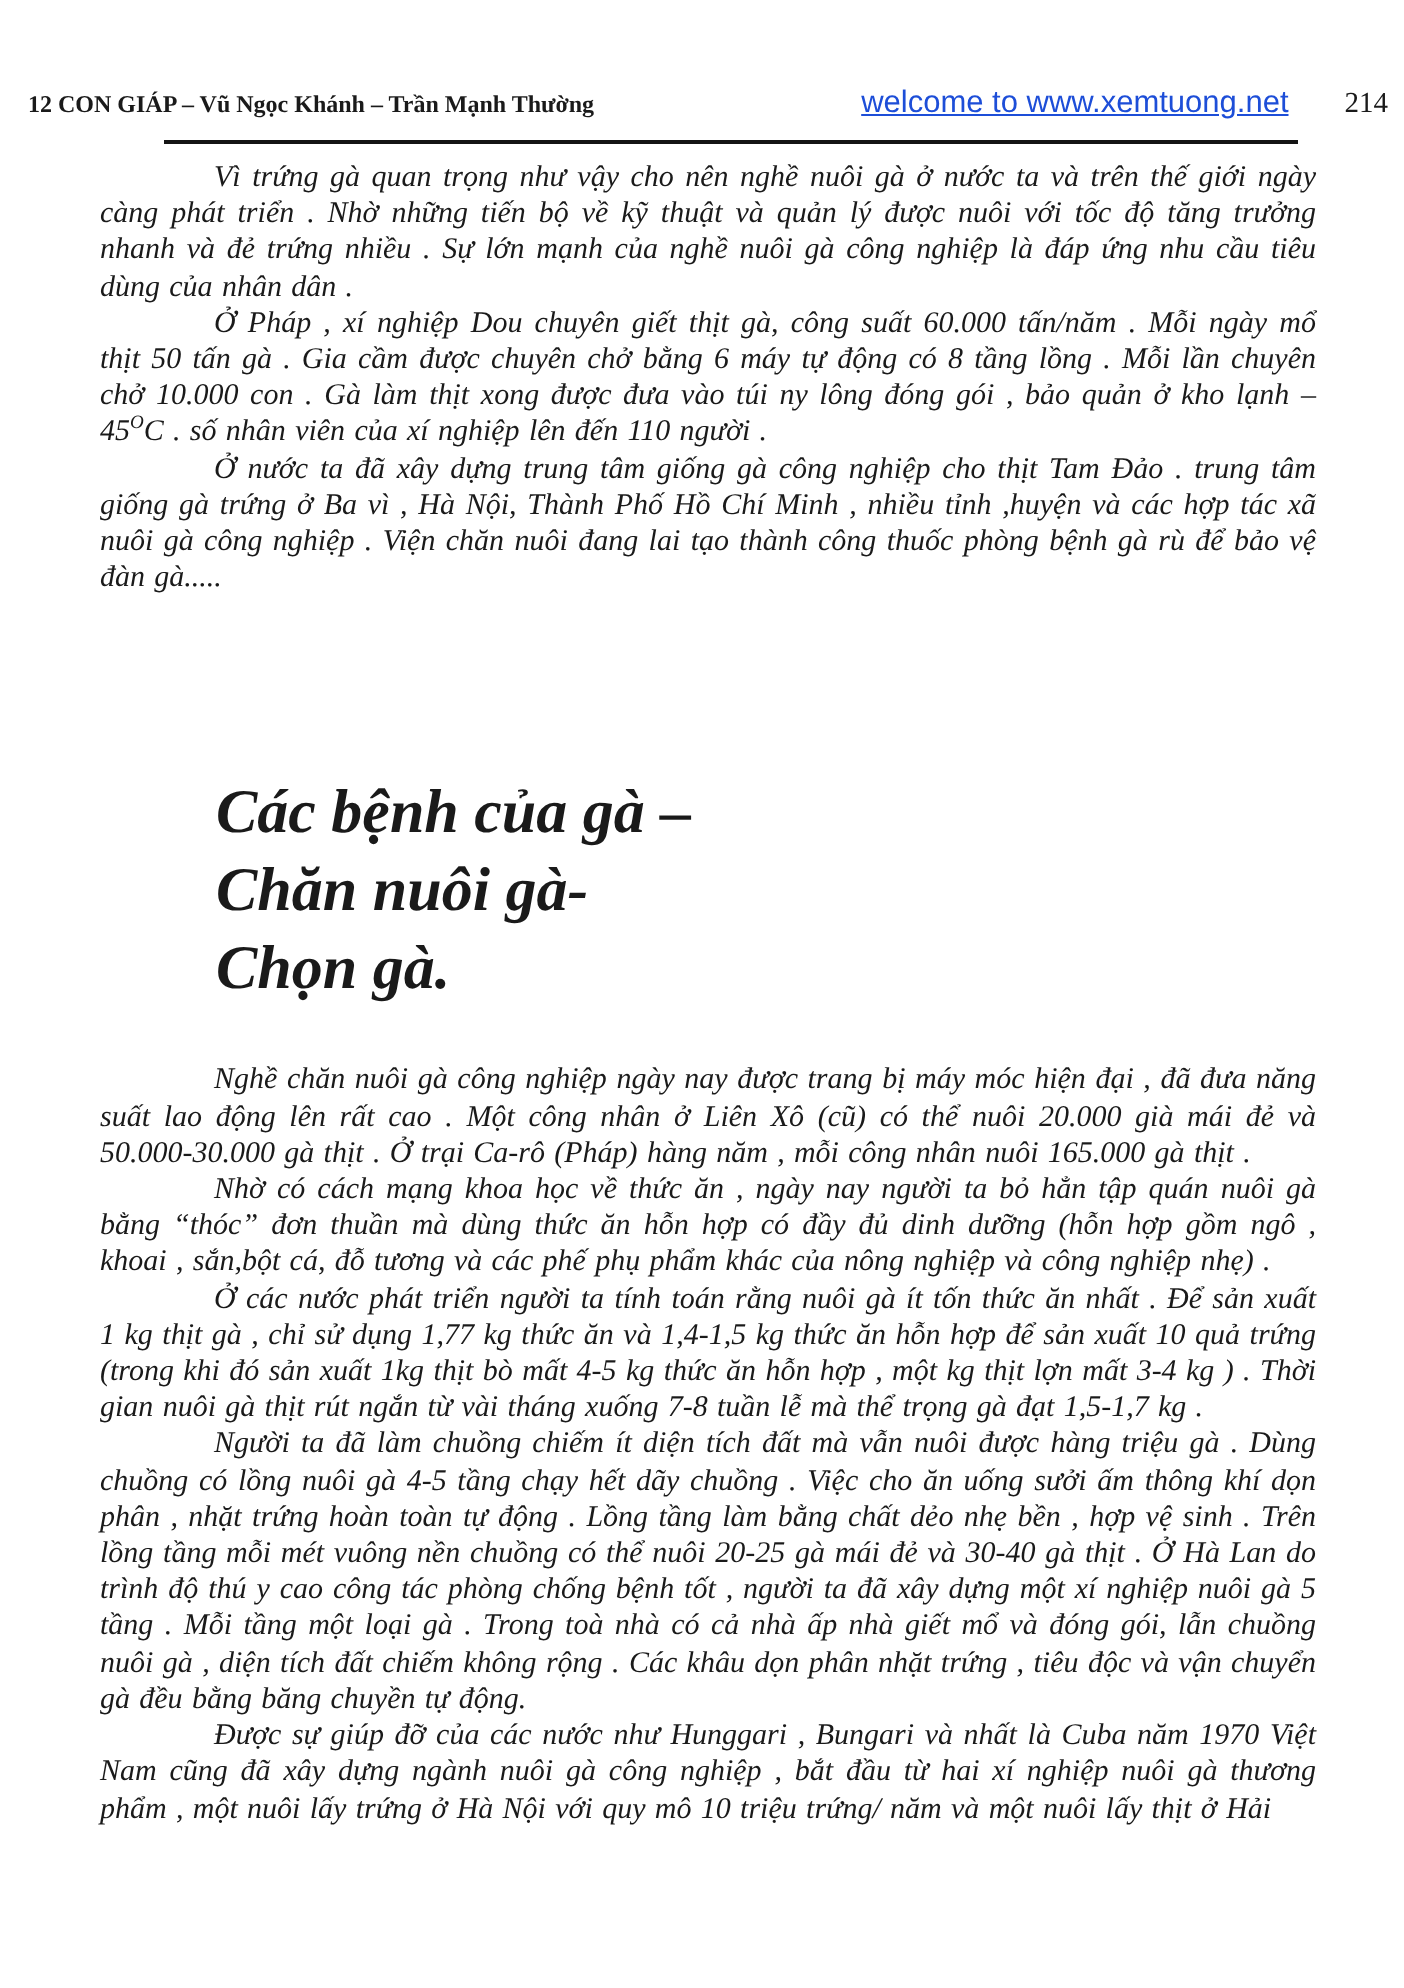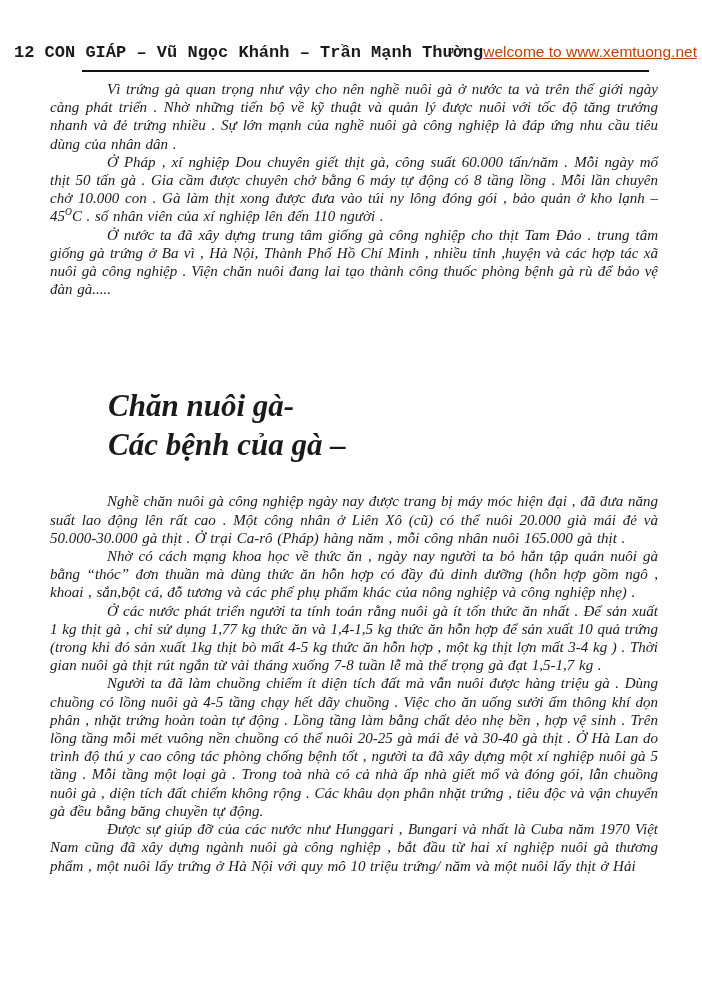--- a/index.html
+++ b/index.html
@@ -16,28 +16,28 @@
     position: absolute;
     top: 43px;
     left: 14px;
     right: 8px;
     display: flex;
     align-items: baseline;
     white-space: nowrap;
   }
   .book-title {
     font-weight: bold;
-    font-size: 17px;
-    font-family: Liberation Mono, monospace;
+    font-size: 12px;
+    font-family: Liberation Serif, serif;
   }
   .site-link {
     margin-left: auto;
     font-family: "Liberation Sans", sans-serif;
     font-size: 15.5px;
-    color: #c2410c;
+    color: #1d4ed8;
     text-decoration: underline;
     cursor: pointer;
   }
   .page-number {
     margin-left: 28px;
     font-size: 14.5px;
     font-family: "Liberation Serif", serif;
   }
   .rule {
     position: absolute;
@@ -93,22 +93,23 @@
 
   <div class="content">
 
     <p>Vì trứng gà quan trọng như vậy cho nên nghề nuôi gà ở nước ta và trên thế giới ngày càng phát triển . Nhờ những tiến bộ về kỹ thuật và quản lý được nuôi với tốc độ tăng trưởng nhanh và đẻ trứng nhiều . Sự lớn mạnh của nghề nuôi gà công nghiệp là đáp ứng nhu cầu tiêu dùng của nhân dân .</p>
 
     <p><span>Ở Pháp , xí nghiệp Dou chuyên giết thịt gà, công suất 60.000 tấn/năm . Mỗi ngày mổ thịt 50 tấn gà . Gia cầm được chuyên chở bằng 6 máy tự động có 8 tầng lồng . Mỗi lần chuyên chở 10.000 con . Gà làm thịt xong được đưa vào túi ny lông đóng gói , bảo quản ở kho lạnh –45</span><span class="deg">O</span><span>C . số nhân viên của xí nghiệp lên đến 110 người .</span></p>
 
     <p>Ở nước ta đã xây dựng trung tâm giống gà công nghiệp cho thịt Tam Đảo . trung tâm giống gà trứng ở Ba vì , Hà Nội, Thành Phố Hồ Chí Minh , nhiều tỉnh ,huyện và các hợp tác xã nuôi gà công nghiệp . Viện chăn nuôi đang lai tạo thành công thuốc phòng bệnh gà rù để bảo vệ đàn gà.....</p>
 
     <h1 class="section-heading">
+      <span>Các bệnh của gà –</span>
       <span>Chăn nuôi gà-</span>
-      <span>Các bệnh của gà –</span>
+      <span>Chọn gà.</span>
     </h1>
 
     <p>Nghề chăn nuôi gà công nghiệp ngày nay được trang bị máy móc hiện đại , đã đưa năng suất lao động lên rất cao . Một công nhân ở Liên Xô (cũ) có thể nuôi 20.000 già mái đẻ và 50.000-30.000 gà thịt . Ở trại Ca-rô (Pháp) hàng năm , mỗi công nhân nuôi 165.000 gà thịt .</p>
     <p>Nhờ có cách mạng khoa học về thức ăn , ngày nay người ta bỏ hẳn tập quán nuôi gà bằng “thóc” đơn thuần mà dùng thức ăn hỗn hợp có đầy đủ dinh dưỡng (hỗn hợp gồm ngô , khoai , sắn,bột cá, đỗ tương và các phế phụ phẩm khác của nông nghiệp và công nghiệp nhẹ) .</p>
     <p>Ở các nước phát triển người ta tính toán rằng nuôi gà ít tốn thức ăn nhất . Để sản xuất 1 kg thịt gà , chỉ sử dụng 1,77 kg thức ăn và 1,4-1,5 kg thức ăn hỗn hợp để sản xuất 10 quả trứng (trong khi đó sản xuất 1kg thịt bò mất 4-5 kg thức ăn hỗn hợp , một kg thịt lợn mất 3-4 kg ) . Thời gian nuôi gà thịt rút ngắn từ vài tháng xuống 7-8 tuần lễ mà thể trọng gà đạt 1,5-1,7 kg .</p>
     <p>Người ta đã làm chuồng chiếm ít diện tích đất mà vẫn nuôi được hàng triệu gà . Dùng chuồng có lồng nuôi gà 4-5 tầng chạy hết dãy chuồng . Việc cho ăn uống sưởi ấm thông khí dọn phân , nhặt trứng hoàn toàn tự động . Lồng tầng làm bằng chất dẻo nhẹ bền , hợp vệ sinh . Trên lồng tầng mỗi mét vuông nền chuồng có thể nuôi 20-25 gà mái đẻ và 30-40 gà thịt . Ở Hà Lan do trình độ thú y cao công tác phòng chống bệnh tốt , người ta đã xây dựng một xí nghiệp nuôi gà 5 tầng . Mỗi tầng một loại gà . Trong toà nhà có cả nhà ấp nhà giết mổ và đóng gói, lẫn chuồng nuôi gà , diện tích đất chiếm không rộng . Các khâu dọn phân nhặt trứng , tiêu độc và vận chuyển gà đều bằng băng chuyền tự động.</p>
     <p>Được sự giúp đỡ của các nước như Hunggari , Bungari và nhất là Cuba năm 1970 Việt Nam cũng đã xây dựng ngành nuôi gà công nghiệp , bắt đầu từ hai xí nghiệp nuôi gà thương phẩm , một nuôi lấy trứng ở Hà Nội với quy mô 10 triệu trứng/ năm và một nuôi lấy thịt ở Hải</p>
 
   </div>
 

